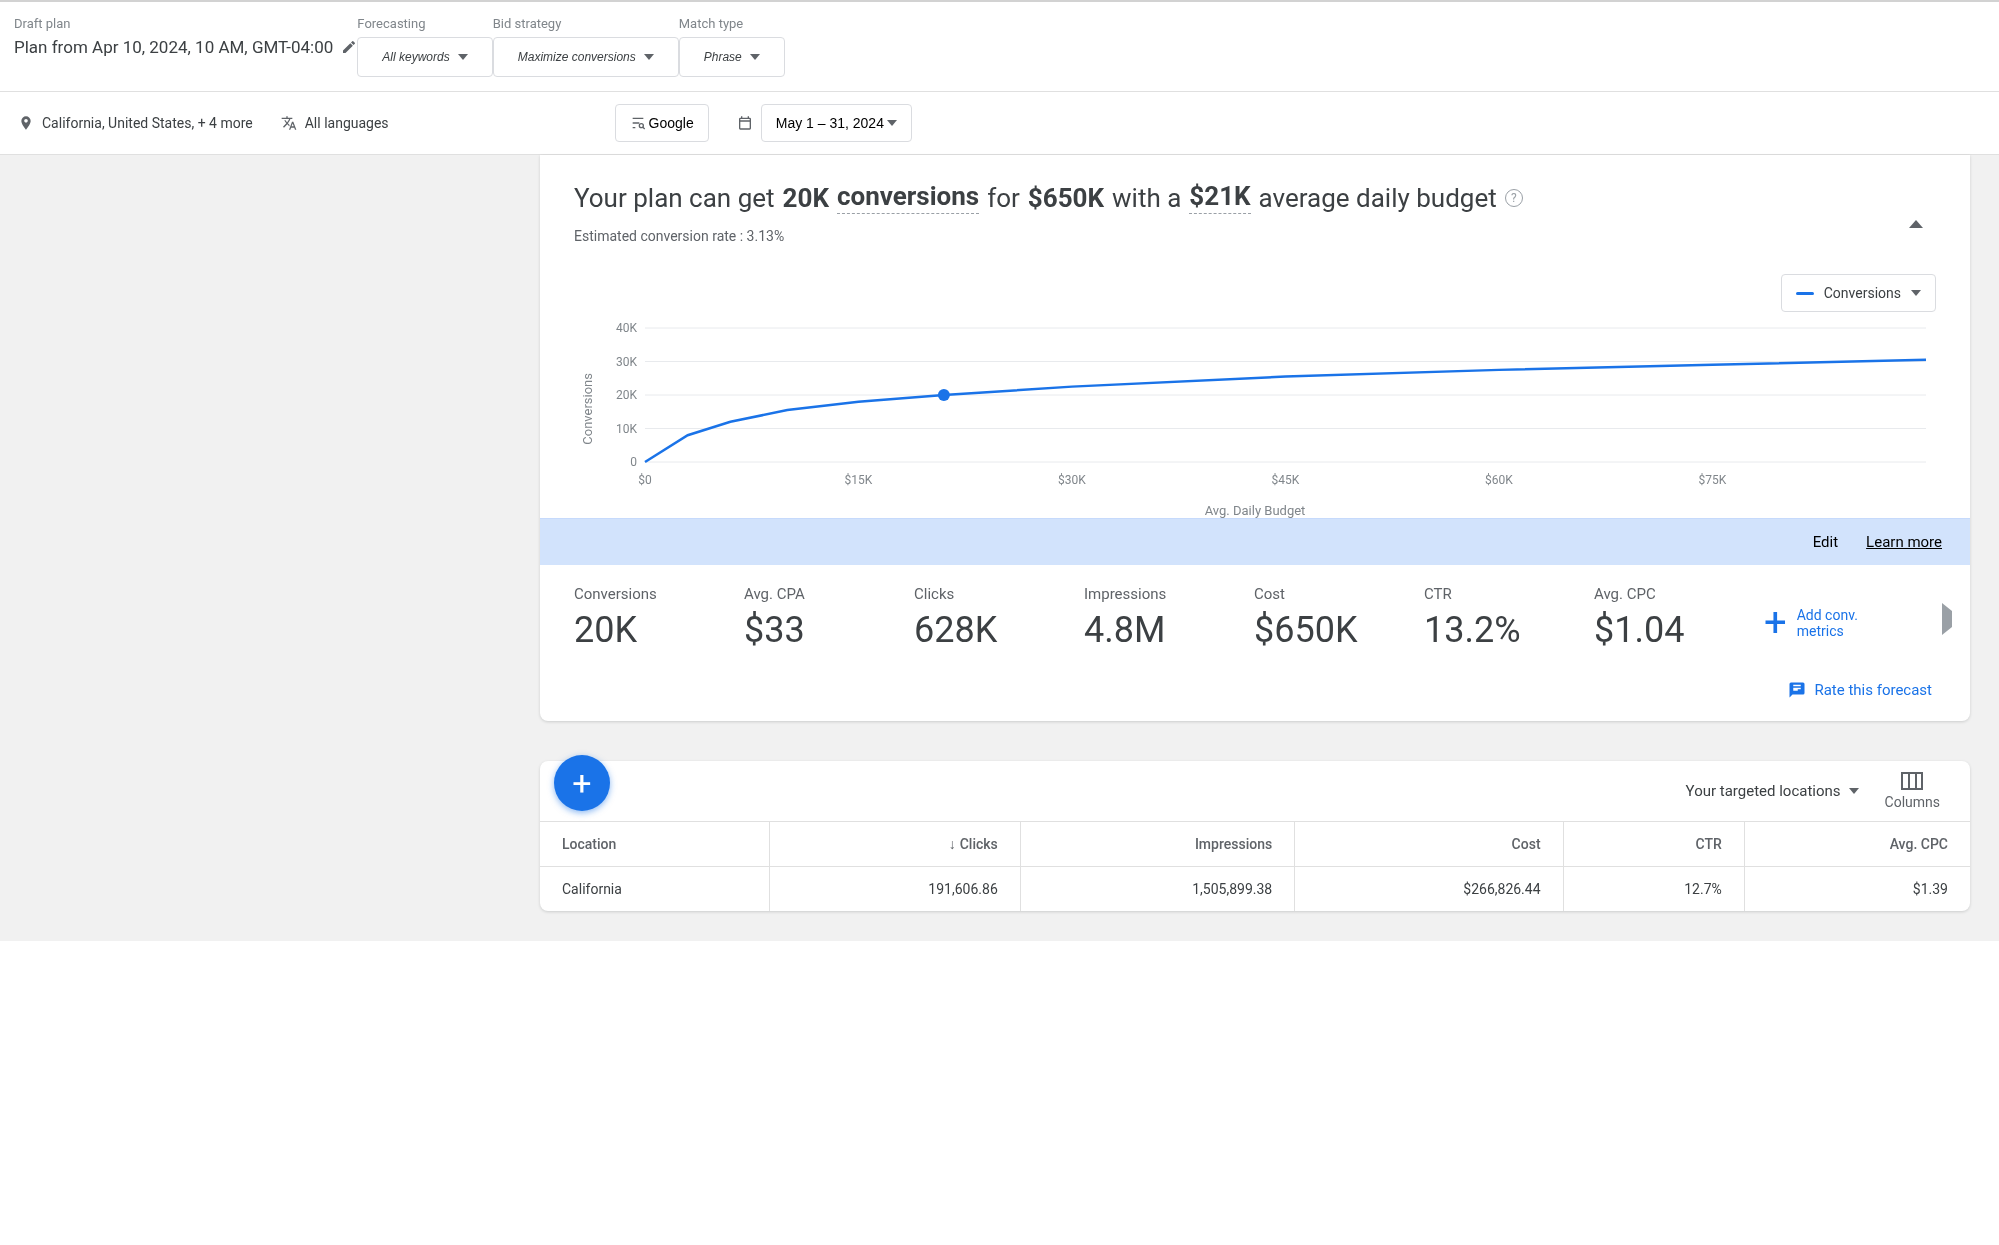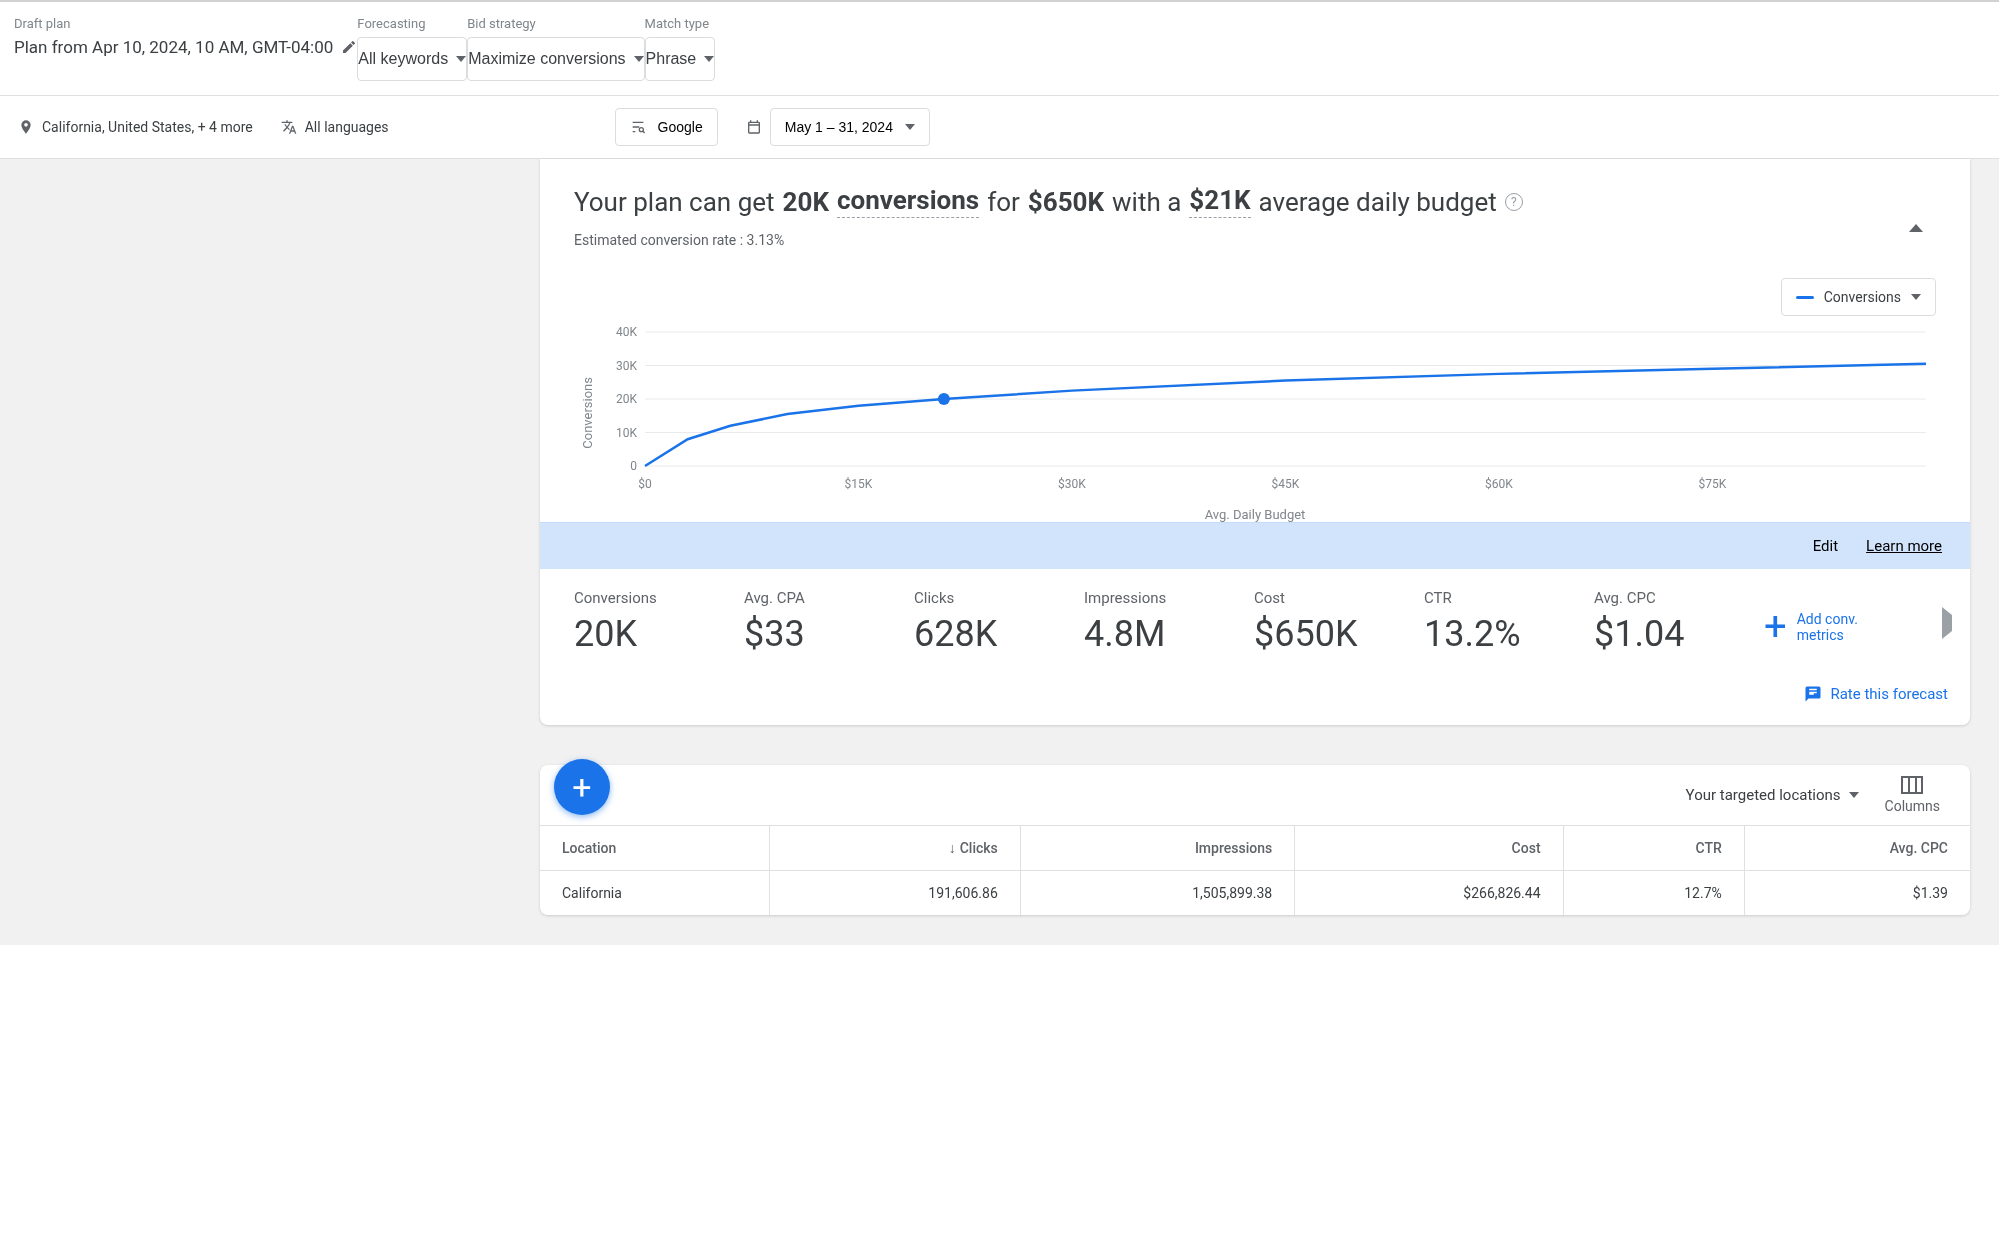--- a/index.html
+++ b/index.html
@@ -20,41 +20,42 @@
   .tb-group { display: flex; flex-direction: column; gap: 6px; }
   .tb-label { font-size: 13px; color: #80868b; }
   .tb-title-row { display: flex; align-items: center; gap: 8px; font-size: 17px; color: #3c4043; }
   .dropdown-btn {
     display: inline-flex;
     align-items: center;
     gap: 8px;
     border: 1px solid #dadce0;
     border-radius: 4px;
     background: #fff;
-    padding: 12px 0;
-    font-size: 16px;
+    padding: 12px 24px;
+    font-size: 12px;
     color: #3c4043;
     cursor: pointer;
+    font-style: italic;
   }
   .caret {
     width: 0; height: 0;
     border-left: 5px solid transparent;
     border-right: 5px solid transparent;
     border-top: 6px solid #5f6368;
   }
   .secondbar {
     display: flex;
     align-items: center;
     padding: 12px 18px;
     border-bottom: 1px solid #e0e0e0;
     gap: 28px;
   }
   .pin-icon, .lang-icon, .calendar-icon, .search-glyph { width:16px; height:16px; fill:#5f6368; flex:none; }
   .inline-chip { display:flex; align-items:center; gap:8px; color:#3c4043; font-size:14px; }
-  .net-btn, .date-btn { display:inline-flex; align-items:center; gap:12px; border:1px solid #dadce0; border-radius:4px; padding:10px 14px; background:#fff; cursor:pointer; font-size:14px; }
+  .net-btn, .date-btn { display:inline-flex; align-items:center; gap:3px; border:1px solid #dadce0; border-radius:4px; padding:10px 14px; background:#fff; cursor:pointer; font-size:14px; }
   .date-wrap { display:flex; align-items:center; gap:8px; }
   .lower { background:#f1f1f1; padding: 0 0 30px 0; }
   .card {
     margin: 0 0 40px 540px;
     width: 1430px;
     background:#fff;
     border-radius: 0 0 8px 8px;
     box-shadow: 0 1px 3px rgba(60,64,67,.2);
   }
   .card-pad { padding: 26px 34px 10px 34px; }
@@ -89,21 +90,21 @@
 
   .metrics-row { display:flex; align-items:flex-start; padding: 20px 0 20px 34px; gap:50px; position:relative; }
   .metric { min-width:120px; }
   .metric .ml { color:#5f6368; font-size:15px; }
   .metric .mv { font-size:36px; color:#3c4043; margin-top:6px; }
   .add-metric { display:flex; align-items:center; gap:10px; color:#1a73e8; cursor:pointer; padding-top:18px; }
   .plus { font-size:40px; line-height:1; color:#1a73e8; }
   .scroll-right { position:absolute; right:18px; top:46px; cursor:pointer; }
   .gchevr { width:0;height:0;border-top:8px solid transparent;border-bottom:8px solid transparent;border-left:10px solid #9aa0a6; }
 
-  .rate-row { display:flex; justify-content:flex-end; padding: 10px 22px 22px 34px; }
+  .rate-row { display:flex; justify-content:flex-end; padding: 10px 38px 22px 34px; }
   .rate-link { display:flex; align-items:center; gap:8px; color:#1a73e8; cursor:pointer; font-size:15px; }
 
   .table-card {
     margin-left:540px; width:1430px; background:#fff; border-radius:8px;
     box-shadow: 0 1px 3px rgba(60,64,67,.2);
   }
   .table-top { display:flex; align-items:center; padding: 10px 30px 10px 14px; }
   .fab { width:56px;height:56px;border-radius:50%;background:#1a73e8;display:flex;align-items:center;justify-content:center;color:#fff;font-size:34px;box-shadow:0 2px 6px rgba(26,115,232,.5);cursor:pointer;margin-top:-16px; }
   .loc-dd { margin-left:auto; display:flex; align-items:center; gap:8px; cursor:pointer; font-size:15px; }
   .cols-btn { display:flex; flex-direction:column; align-items:center; gap:4px; margin-left:26px; cursor:pointer; color:#5f6368; }

